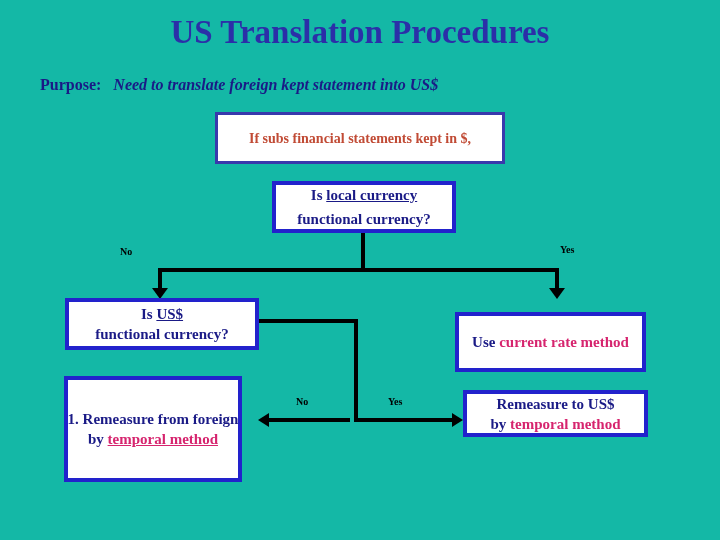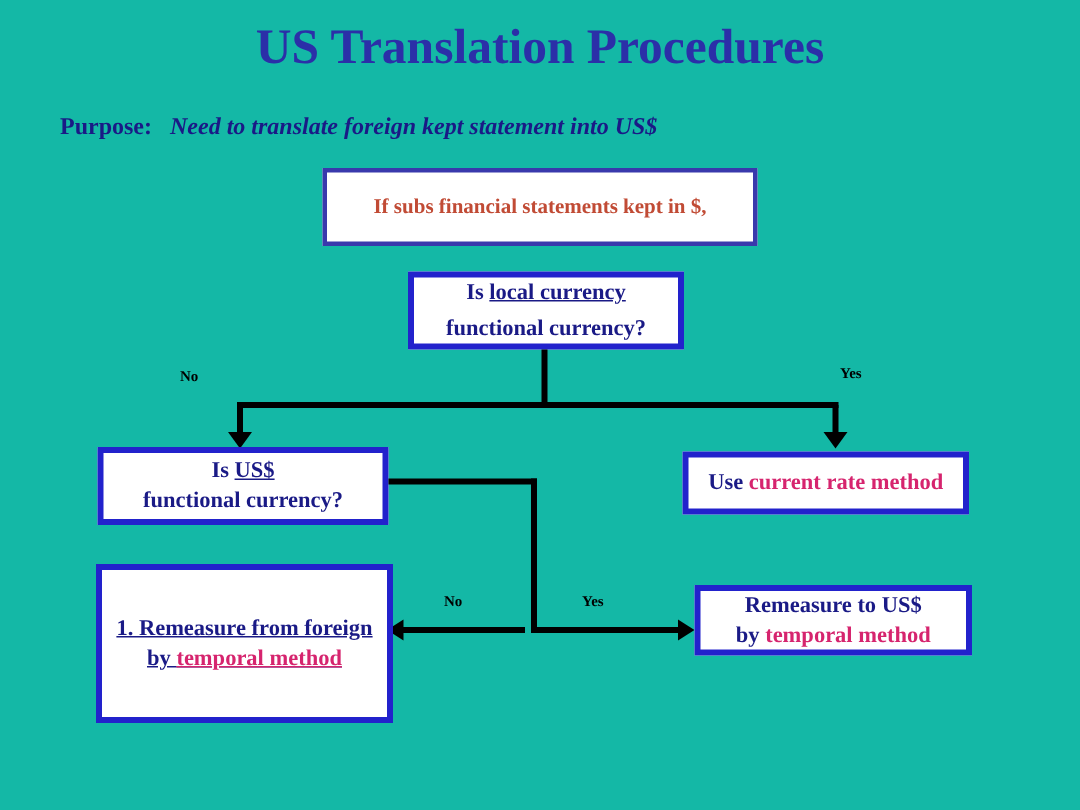--- a/index.html
+++ b/index.html
@@ -21,22 +21,22 @@
     position:absolute;box-sizing:border-box;background:#fff;
     border:4px solid var(--border_blue,#2222CC);
     display:flex;flex-direction:column;justify-content:center;align-items:center;
     text-align:center;font-weight:bold;font-size:15px;color:var(--navy,#1A1A86);
   }
   .fbox .ln{white-space:nowrap;line-height:20px;}
   #box-info{left:215px;top:112px;width:290px;height:52px;border:3px solid var(--info_border,#3939AC);color:var(--red,#C14B35);font-size:14px;}
   #box-info .ln{line-height:21px;}
   #box-qlocal{left:272px;top:181px;width:184px;height:52px;justify-content:space-between;}
   #box-qus{left:65px;top:298px;width:194px;height:52px;}
-  #box-usecurrent{left:455px;top:301px;width:191px;height:42px;}
-  #box-steps{left:64px;top:376px;width:198px;height:106px;text-decoration:underline;}
+  #box-usecurrent{left:455px;top:312px;width:191px;height:60px;}
+  #box-steps{left:64px;top:376px;width:178px;height:106px;}
   #box-remeasureus{left:463px;top:390px;width:185px;height:47px;align-items:center;}
   .u{text-decoration:underline;}
   .pink{color:var(--pink,#D6246E);}
   .pink-u{color:var(--pink,#D6246E);text-decoration:underline;}
   .cline{position:absolute;background:var(--line,#000);}
   .arrow{position:absolute;width:0;height:0;}
   .arrow.down{border-left:8px solid transparent;border-right:8px solid transparent;border-top:11px solid var(--line,#000);}
   .arrow.left{border-top:7px solid transparent;border-bottom:7px solid transparent;border-right:11px solid var(--line,#000);}
   .arrow.right{border-top:7px solid transparent;border-bottom:7px solid transparent;border-left:11px solid var(--line,#000);}
   .branch-label{position:absolute;font-size:10px;font-weight:bold;color:#000;white-space:nowrap;}

